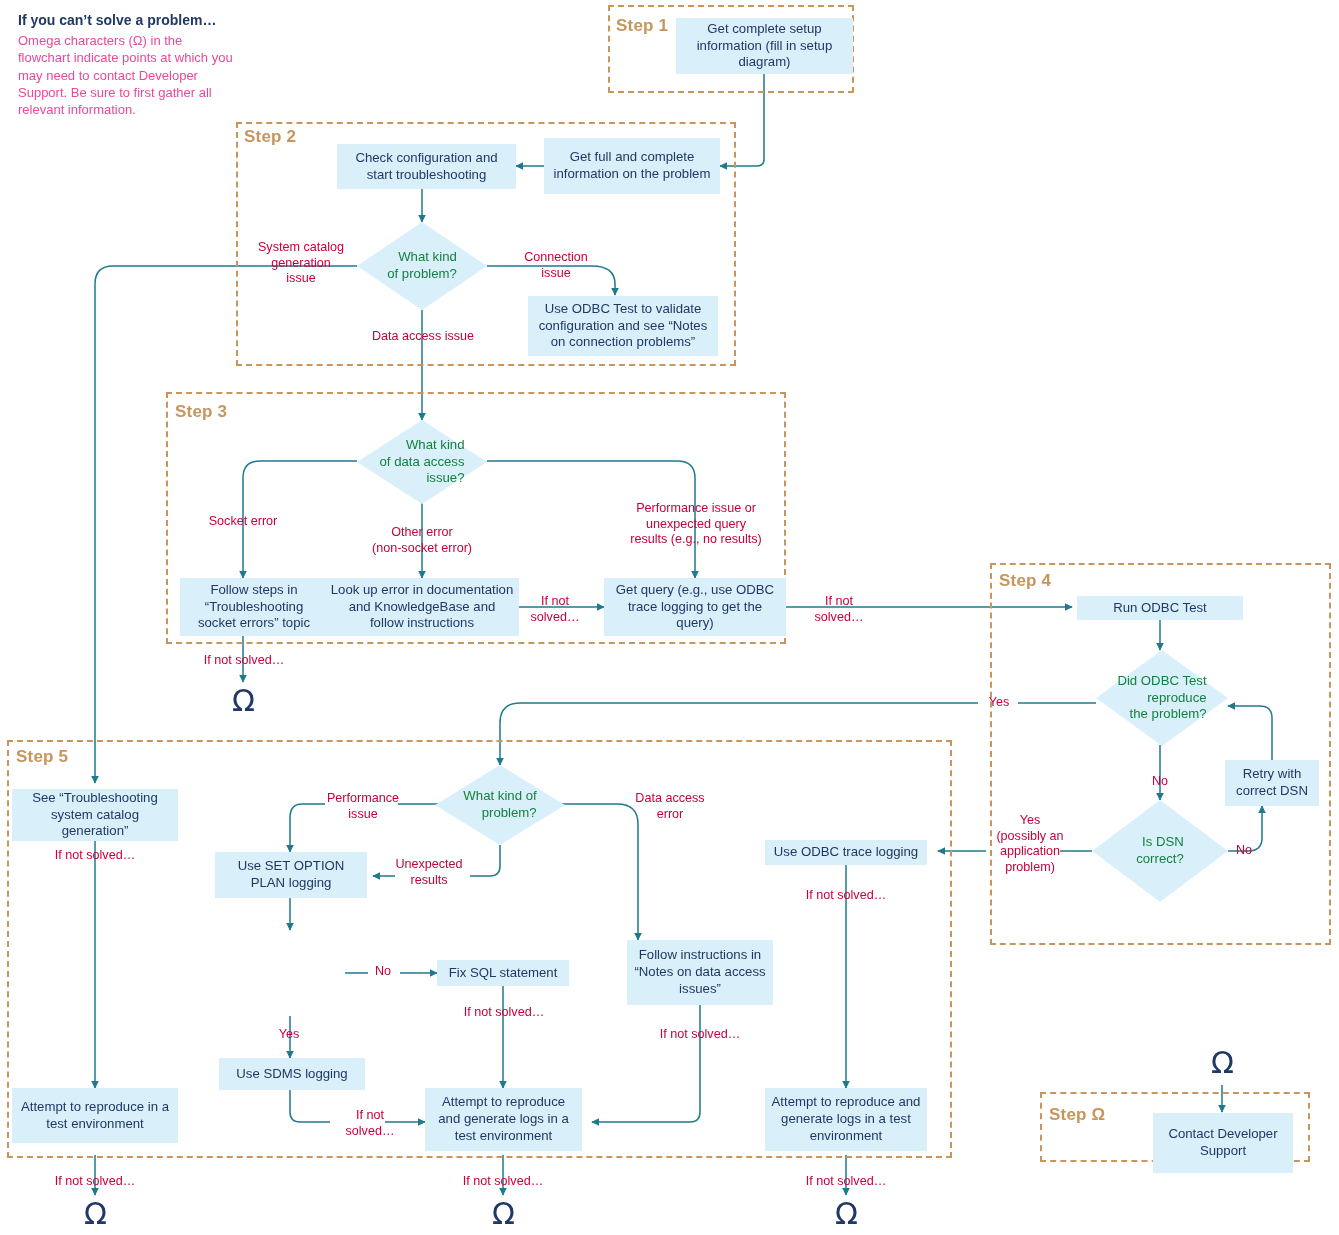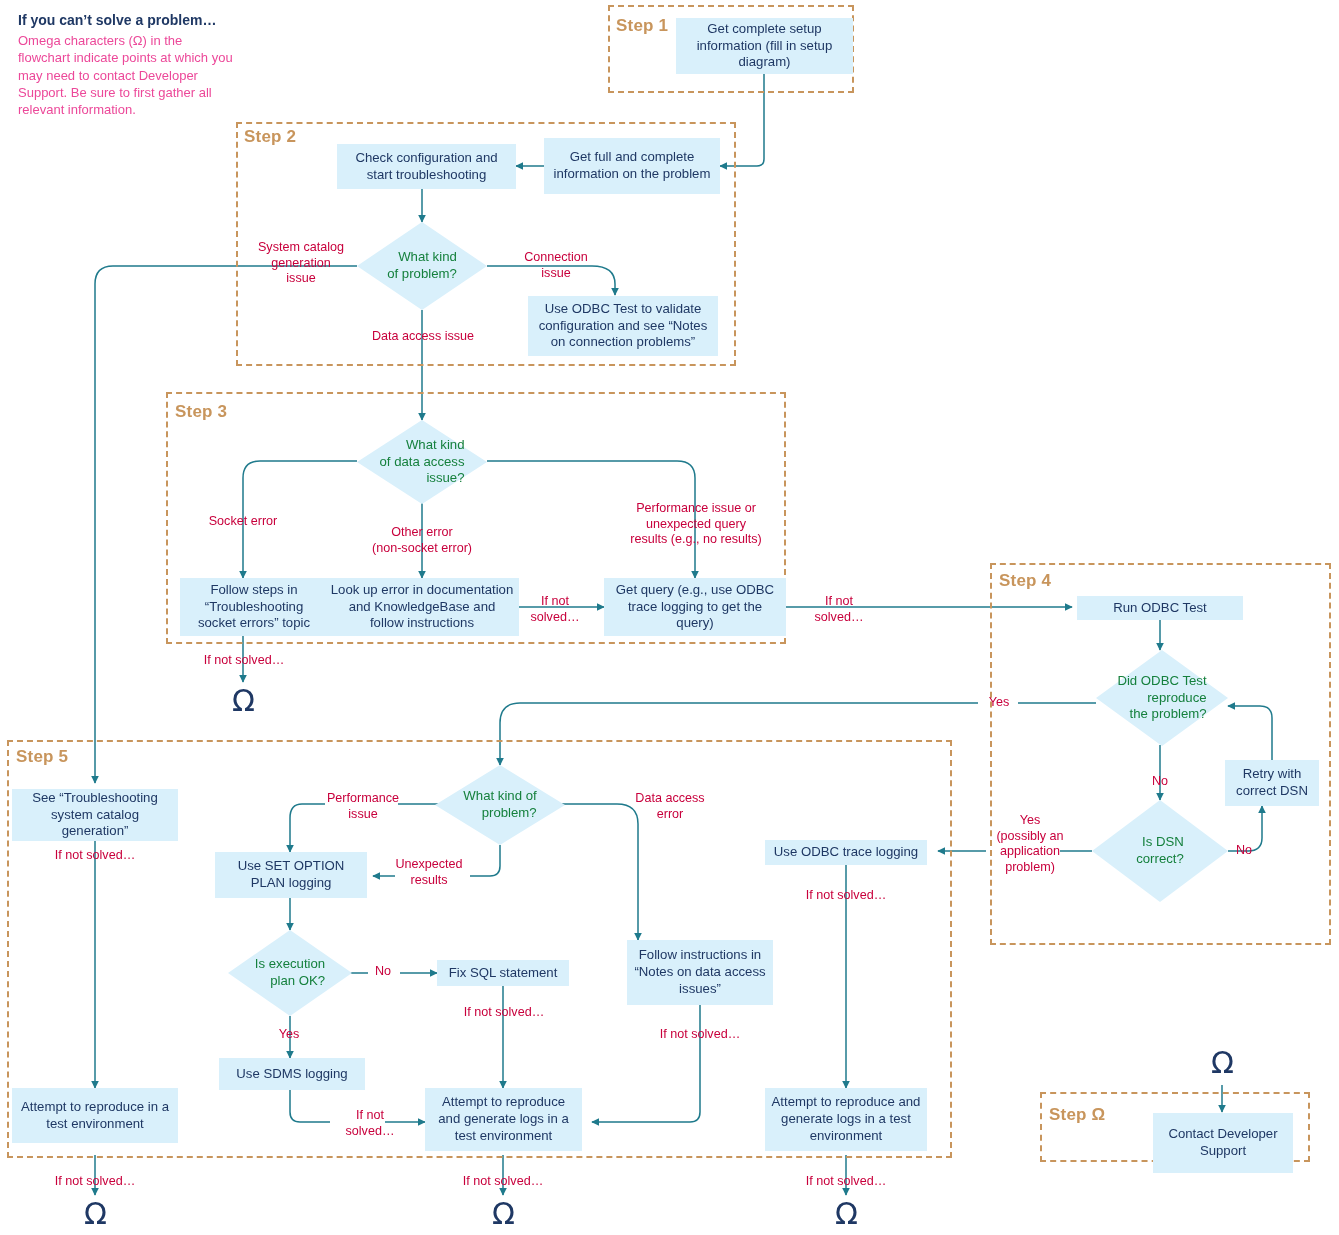--- a/index.html
+++ b/index.html
@@ -216,25 +216,20 @@
     <span class="dtext" style="white-space:pre-line;">Is DSN
 correct?</span>
   </div>
 
   <div class="diamond" style="left:435px;top:765px;width:130px;height:80px;">
     <span class="dshape"></span>
     <span class="dtext" style="white-space:pre-line;">What kind of
 problem?</span>
   </div>
 
-  <div class="diamond" style="left:228px;top:930px;width:124px;height:86px;">
-    <span class="dshape"></span>
-    <span class="dtext" style="white-space:pre-line;">Is execution
-plan OK?</span>
-  </div>
 
   <div class="elabel" style="left:245px;top:240px;width:112px;">System catalog
 generation
 issue</div>
 
   <div class="elabel" style="left:512px;top:250px;width:88px;">Connection
 issue</div>
 
   <div class="elabel" style="left:365px;top:329px;width:116px;">Data access issue</div>
 

